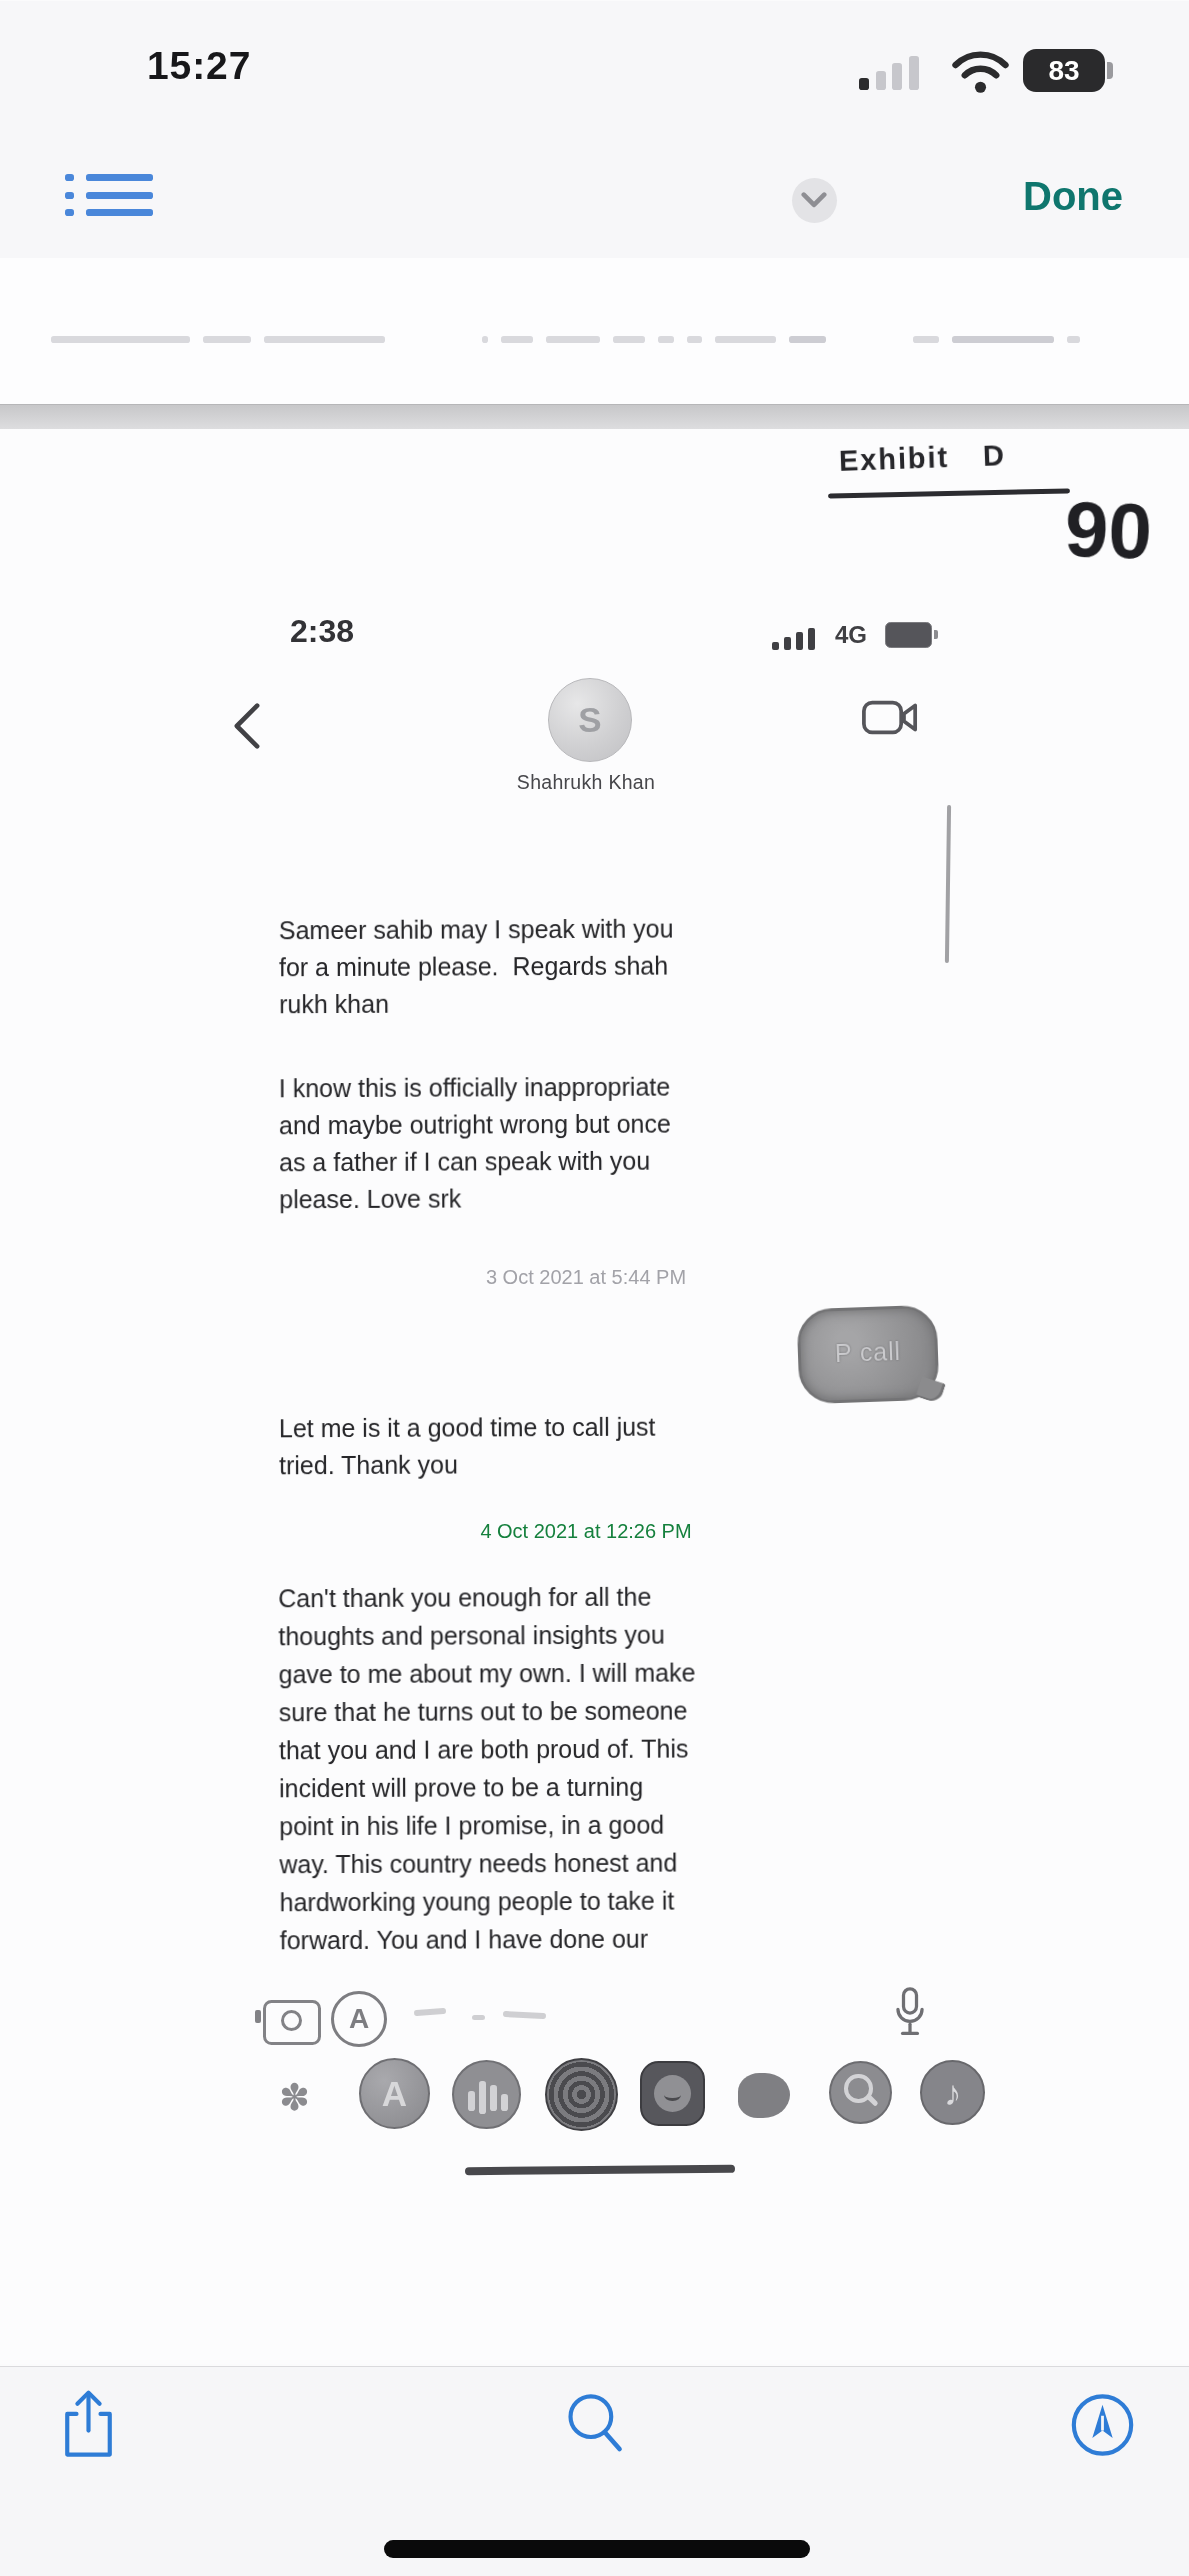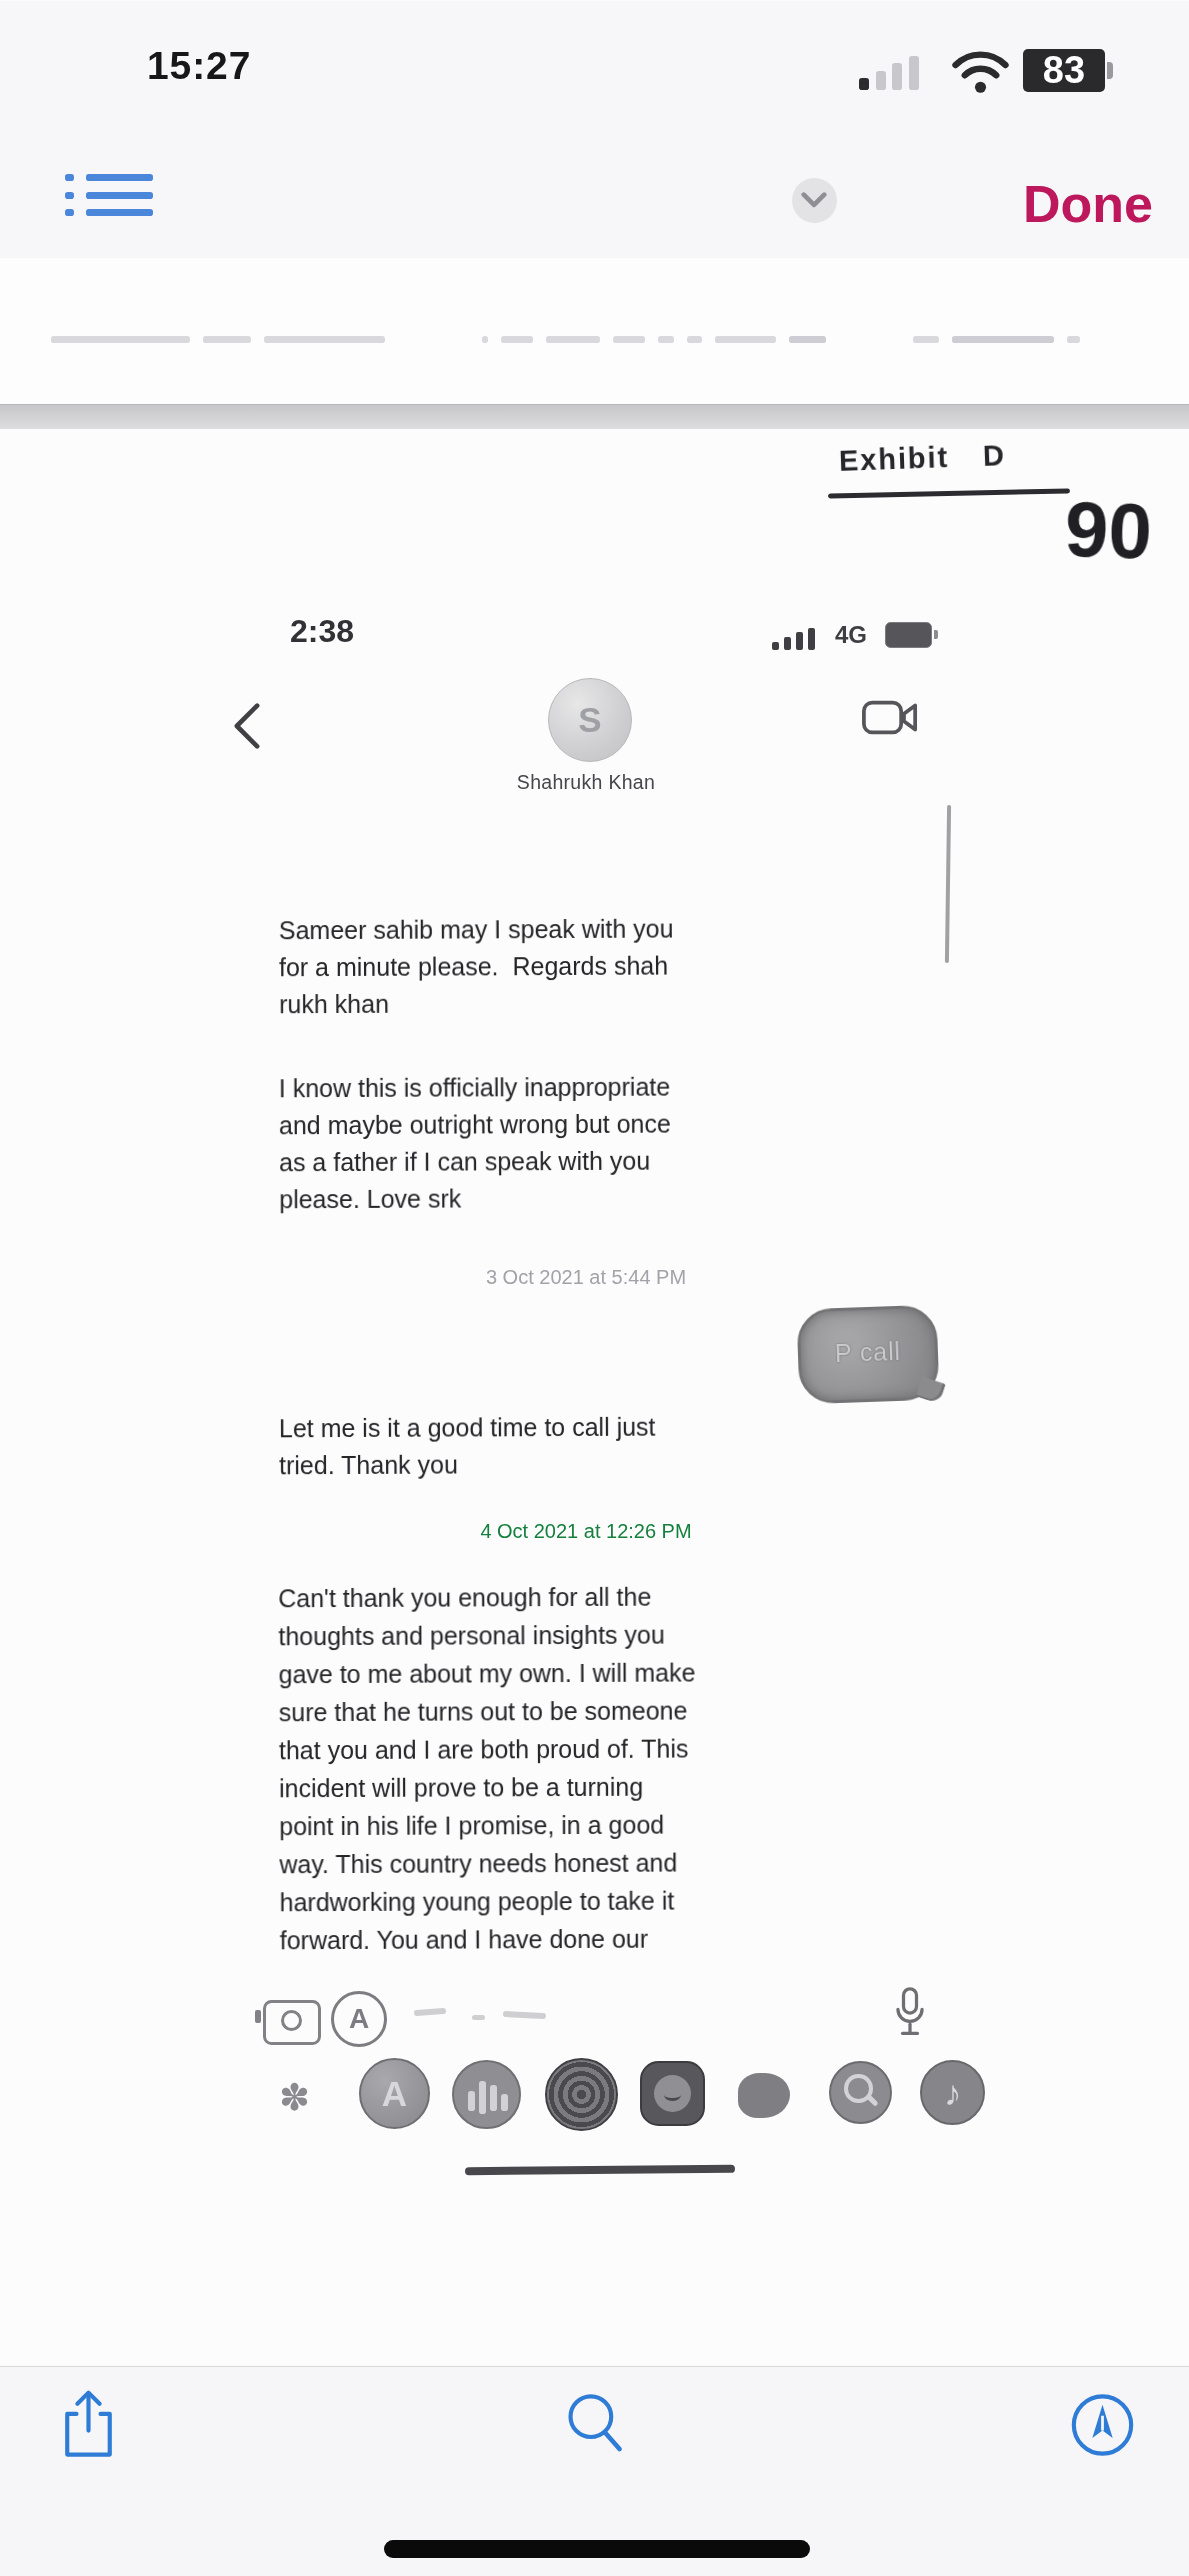--- a/index.html
+++ b/index.html
@@ -15,37 +15,37 @@
   .chrome-top .hairline{left:0;top:257px;width:1190px;height:1.9px;background:#e0e0e3;position:absolute;}
   .status-time{left:147px;top:43px;font-size:39px;font-weight:bold;color:#17171a;letter-spacing:0.9px;}
 
   .cellbars{left:859px;top:52px;width:78px;height:37px;}
   .cellbars i{position:absolute;bottom:0;width:10.2px;border-radius:2.8px;background:#c7c7cc;}
   .cellbars i:nth-child(1){left:0;height:12px;background:#2c2c2e;}
   .cellbars i:nth-child(2){left:16.7px;height:19.5px;}
   .cellbars i:nth-child(3){left:33px;height:27px;}
   .cellbars i:nth-child(4){left:50px;height:34px;}
 
-  .battery-pill{left:1023px;top:48px;width:82px;height:43px;background:#2a2a2c;border-radius:5px;
-    color:#ffffff;font-size:38px;font-weight:bold;text-align:center;line-height:43px;}
+  .battery-pill{left:1023px;top:48px;width:82px;height:43px;background:#2a2a2c;border-radius:13px;
+    color:#ffffff;font-size:28px;font-weight:bold;text-align:center;line-height:43px;}
   .battery-nub{left:1107px;top:61px;width:5.6px;height:16.7px;background:#9a9a9e;border-radius:0 3.7px 3.7px 0;}
 
   .list-btn{left:65px;top:171px;width:93px;height:48px;}
   .list-btn .row{position:absolute;left:0;width:93px;height:7.4px;}
   .list-btn .row:nth-child(1){top:1.9px;}
   .list-btn .row:nth-child(2){top:19.5px;}
   .list-btn .row:nth-child(3){top:37px;}
   .list-btn .dot,.list-btn .bar{position:absolute;top:0;background:#4a87da;border-radius:2.8px;height:7.4px;}
   .list-btn .dot{left:0;width:9.3px;}
   .list-btn .bar{left:20.5px;width:67px;}
 
   .nav-title{left:351px;top:169px;font-size:37px;font-weight:bold;color:#101012;letter-spacing:0.5px;}
   .title-badge{left:792px;top:177px;width:45px;height:45px;border-radius:50%;background:#e3e3e6;}
   .title-badge svg{position:absolute;left:9.3px;top:13px;}
-  .done-btn{left:1023px;top:173px;font-size:52px;font-weight:600;color:#be185d;}
+  .done-btn{left:1023px;top:173px;font-size:40px;font-weight:600;color:#0f766e;}
 
   
   .preview{left:0;top:258px;width:1190px;height:147px;background:#fdfdfe;}
   .dashrow{left:51px;top:78px;width:1129px;height:7.4px;}
   .dashrow i{display:inline-block;height:6.5px;border-radius:2.8px;background:#9d9da8;opacity:.38;margin-right:13px;vertical-align:top;}
   .dashrow i:nth-child(1){width:139px}.dashrow i:nth-child(2){width:48px}.dashrow i:nth-child(3){width:121px}
   .dashrow i:nth-child(4){width:5.6px;margin-left:84px}.dashrow i:nth-child(5){width:32px}.dashrow i:nth-child(6){width:54px}
   .dashrow i:nth-child(7){width:32px}.dashrow i:nth-child(8){width:16.7px}.dashrow i:nth-child(9){width:15px}
   .dashrow i:nth-child(10){width:61px}.dashrow i:nth-child(11){width:37px;opacity:.5}
   .dashrow i:nth-child(12){width:26px;margin-left:74px}.dashrow i:nth-child(13){width:102px;opacity:.5}.dashrow i:nth-child(14){width:13px}

